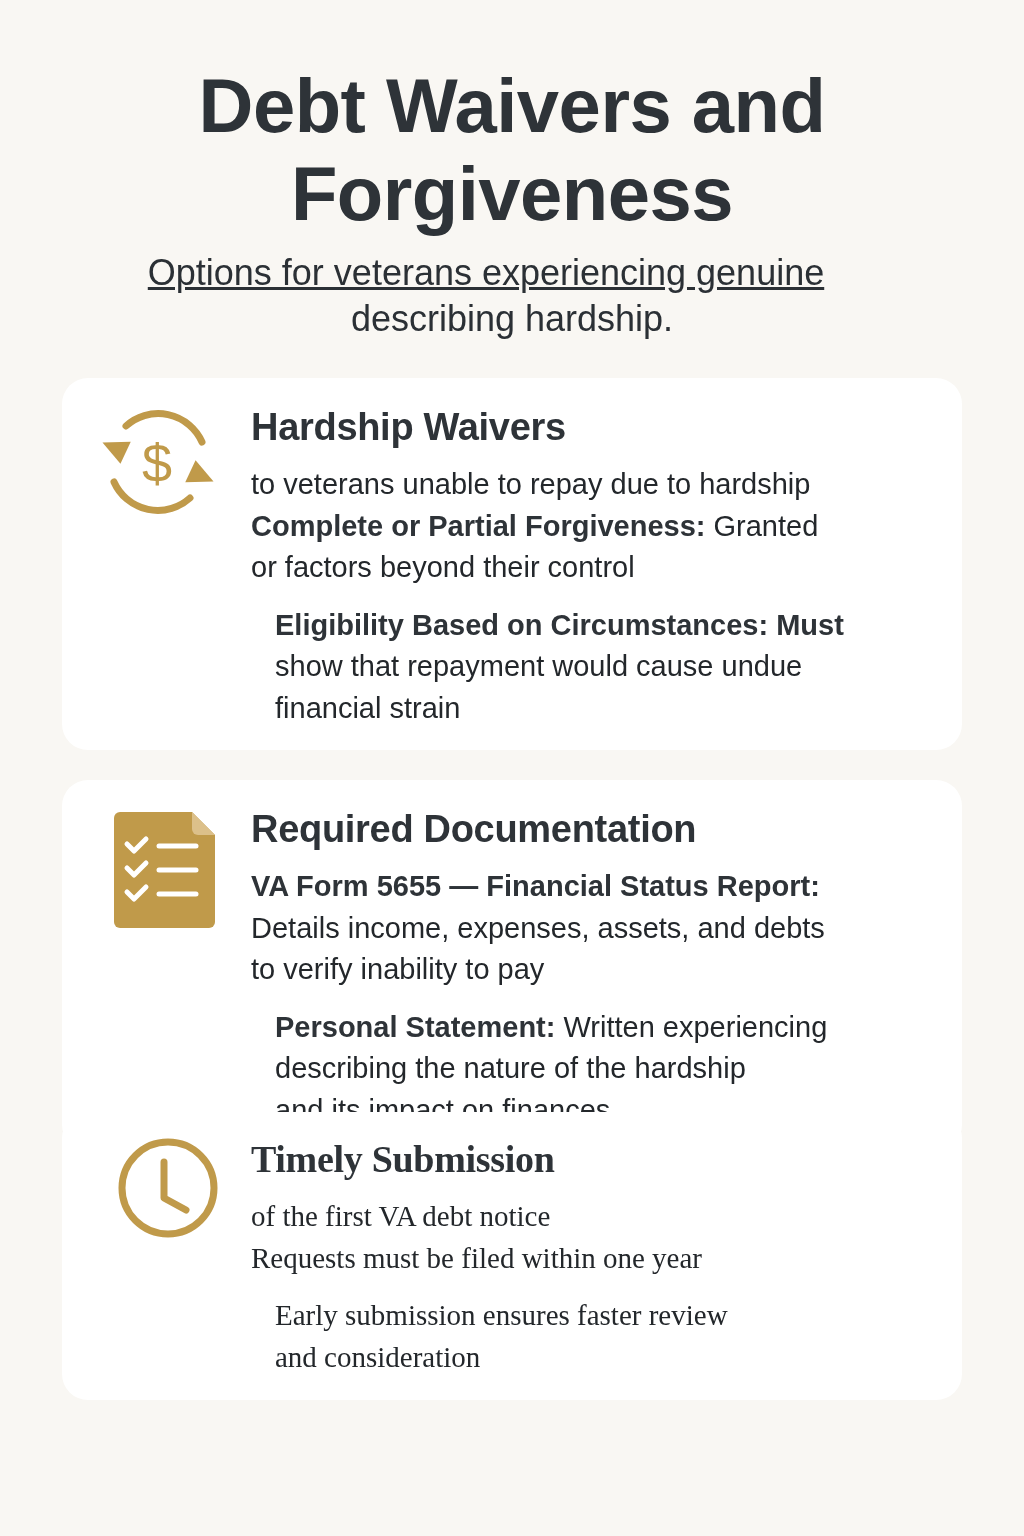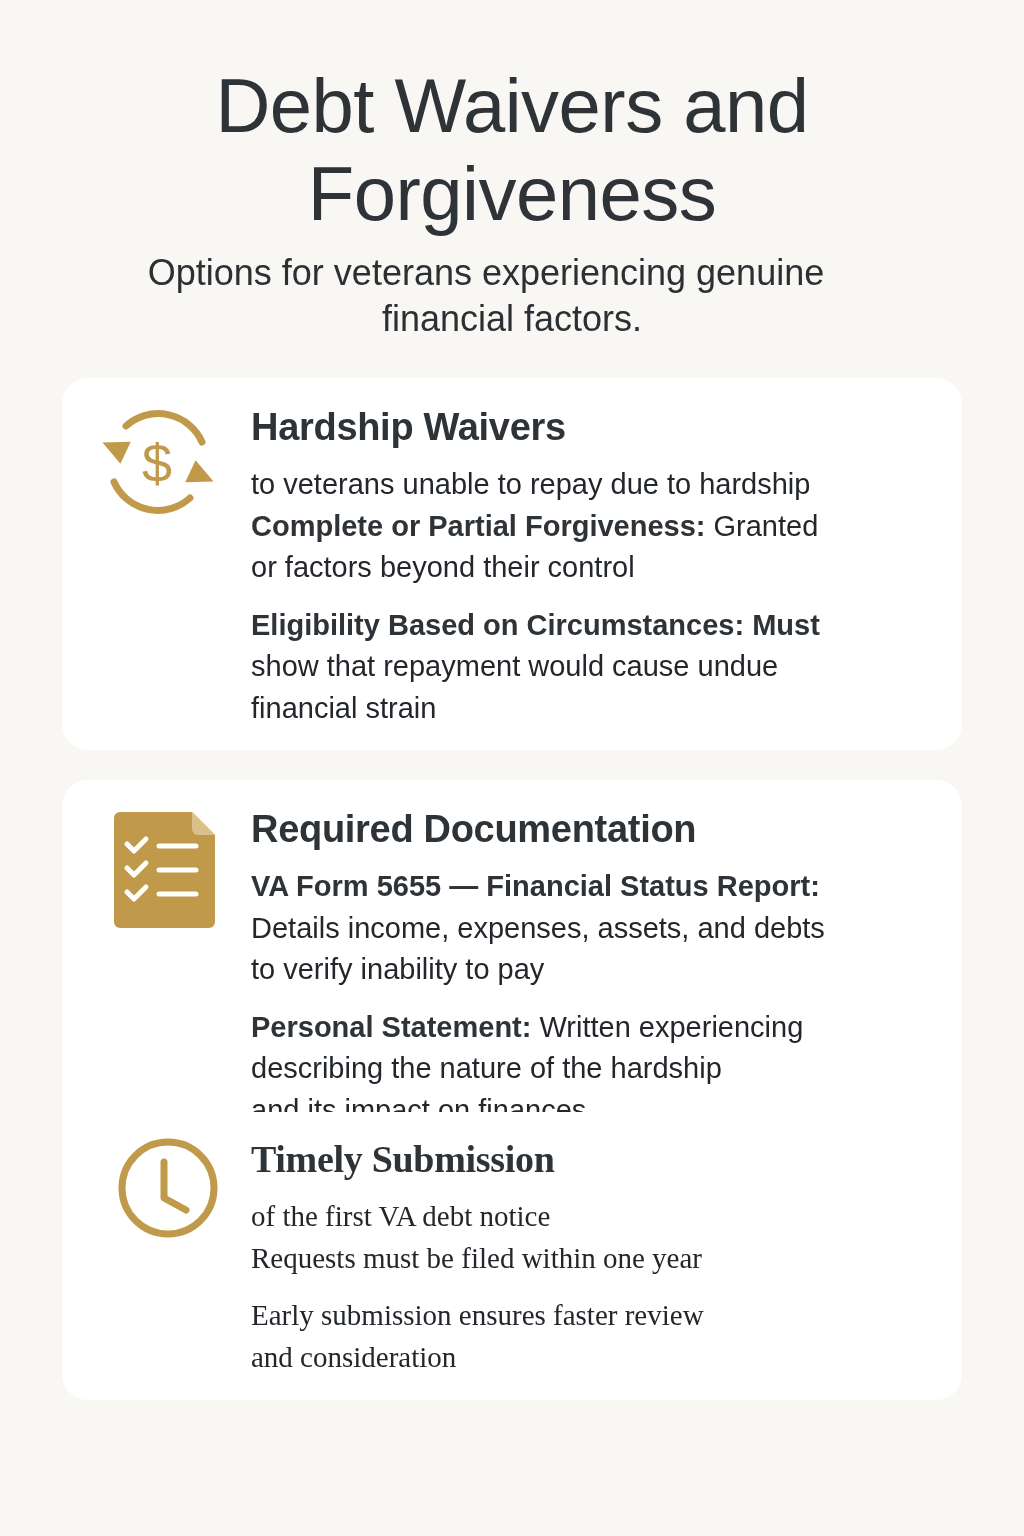--- a/index.html
+++ b/index.html
@@ -7,66 +7,66 @@
       width: 1024px; height: 1536px;
       background: #f9f7f3;
       font-family: "Liberation Sans", "DejaVu Sans", sans-serif;
       color: #2b3035;
       overflow: hidden;
     }
     .page { position: relative; width: 1024px; height: 1536px; }
     .title {
       position: absolute; left: 0; top: 62px; width: 1024px;
       text-align: center;
-      font-size: 76px; font-weight: 400; line-height: 88px;
+      font-size: 76px; font-weight: 700; line-height: 88px;
       color: #2e3338; letter-spacing: -0.5px;
     }
     .title span { display: block; }
     .subtitle {
       position: absolute; left: 0; top: 250px; width: 1024px;
       text-align: center;
       font-size: 36px; line-height: 46px; color: #2b3035;
     }
     .subtitle span { display: block; }
-    .subtitle .l1 { padding-right: 52px; }
+    .subtitle .l1 { padding-right: 52px; text-decoration: underline; }
     .card {
       position: absolute; left: 62px; width: 900px;
       background: #ffffff; border-radius: 26px;
     }
     .card.c1 { top: 378px; height: 372px; }
     .card.c2 { top: 780px; height: 371px; }
     .card.c3 { top: 1112px; height: 288px; font-family: Liberation Serif, serif; }
     .icon { position: absolute; }
     .card-body { position: absolute; left: 189px; right: 40px; }
     .card-title {
       font-size: 38px; font-weight: 700; line-height: 46px; color: #2e3338;
       letter-spacing: -0.3px;
     }
     .para { font-size: 29px; line-height: 41.5px; color: #23272b; }
     .para .lbl { font-weight: 700; color: #2e3338; }
     .para span.ln { display: block; }
     .c1 .card-body { top: 26px; }
     .c2 .card-body { top: 26px; }
     .c3 .card-body { top: 24px; }
     .gap-title { margin-top: 14px; }
-    .gap-para { margin-top: 16px; }
+    .gap-para { margin-top: 16px; margin-left: 24px; }
   </style>
 </head>
 <body>
 
 <div class="page">
 
   <h1 class="title">
     <span>Debt Waivers and</span>
     <span>Forgiveness</span>
   </h1>
 
   <p class="subtitle">
     <span class="l1">Options for veterans experiencing genuine</span>
-    <span>financial factors.</span>
+    <span>describing hardship.</span>
   </p>
 
   <section class="card c1">
     <svg class="icon" style="left:36px; top:24px;" width="120" height="120" viewBox="0 0 120 120">
       <g fill="none" stroke="#c09a4a" stroke-width="7" stroke-linecap="round">
         <path d="M104 40 A48 48 0 0 0 28 24"></path>
         <path d="M16 80 A48 48 0 0 0 92 96"></path>
       </g>
       <polygon points="6,38 34,42 20,62" fill="#c09a4a" transform="rotate(-10 20 48)"></polygon>
       <polygon points="114,82 86,78 100,58" fill="#c09a4a" transform="rotate(-10 100 72)"></polygon>

